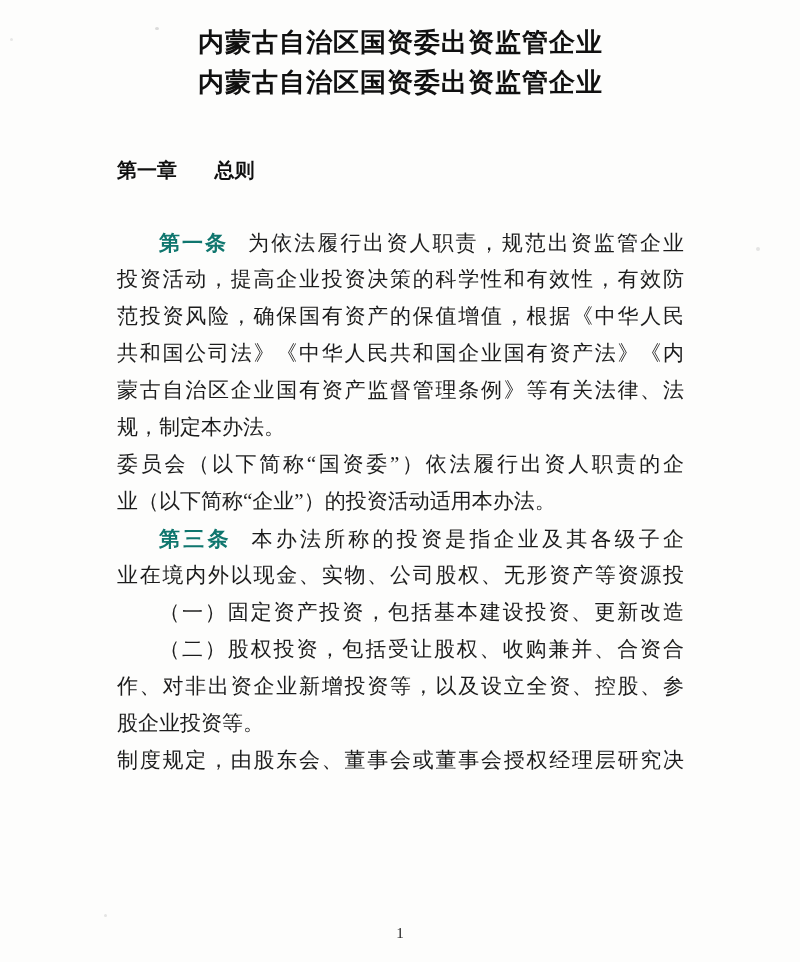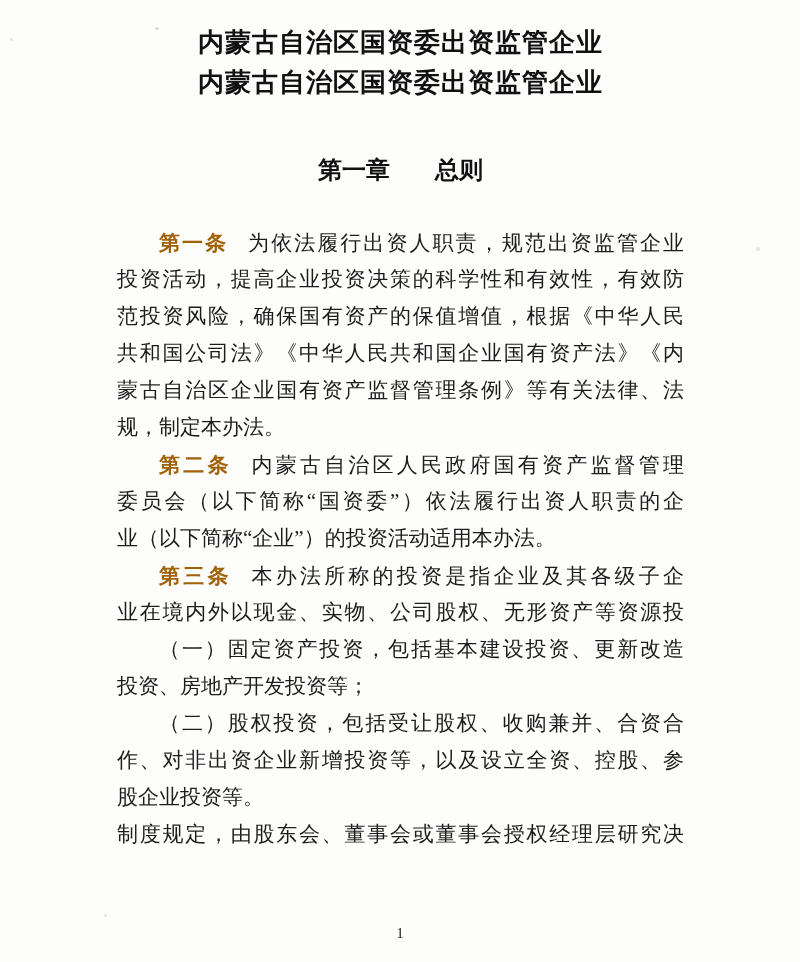--- a/index.html
+++ b/index.html
@@ -44,24 +44,23 @@
     font-weight: 700;
     line-height: 40px;
     text-align: center;
     letter-spacing: 1px;
     color: #101010;
   }
 
   .chapter {
     margin-top: 50px;
     font-family: "Liberation Sans", sans-serif;
-    font-size: 24px;
+    font-size: 20px;
     font-weight: 700;
     line-height: 34px;
-    text-align: center;
     color: #101010;
   }
   .chapter .chapter-title { margin-left: 1.6em; }
 
   .body-text {
     margin-top: 37px;
     font-family: "Liberation Serif", serif;
     font-size: 21px;
     line-height: 37px;
     color: #1c1c1c;
@@ -73,21 +72,21 @@
     text-align: justify;
     text-align-last: justify;
     text-justify: inter-character;
   }
   .line.first { text-indent: 2em; }
   .line.end   { text-align-last: left; }
 
   .article-head {
     font-family: "Liberation Sans", sans-serif;
     font-weight: 700;
-    color: #a16207;
+    color: #0f766e;
     margin-right: 0.95em;
   }
 
   .page-number {
     position: absolute;
     left: 0;
     right: 0;
     top: 925px;
     text-align: center;
     font-family: "Liberation Serif", serif;
@@ -118,31 +117,29 @@
     <div class="body-text">
         <div class="paragraph">
           <div class="line first"><b class="article-head">第一条</b>为依法履行出资人职责，规范出资监管企业</div>
           <div class="line">投资活动，提高企业投资决策的科学性和有效性，有效防</div>
           <div class="line">范投资风险，确保国有资产的保值增值，根据《中华人民</div>
           <div class="line">共和国公司法》《中华人民共和国企业国有资产法》《内</div>
           <div class="line">蒙古自治区企业国有资产监督管理条例》等有关法律、法</div>
           <div class="line end">规，制定本办法。</div>
         </div>
         <div class="paragraph">
-          <div class="line first"><b class="article-head">第二条</b>内蒙古自治区人民政府国有资产监督管理</div>
           <div class="line">委员会（以下简称“国资委”）依法履行出资人职责的企</div>
           <div class="line end">业（以下简称“企业”）的投资活动适用本办法。</div>
         </div>
         <div class="paragraph">
           <div class="line first"><b class="article-head">第三条</b>本办法所称的投资是指企业及其各级子企</div>
           <div class="line">业在境内外以现金、实物、公司股权、无形资产等资源投</div>
         </div>
         <div class="paragraph">
           <div class="line first">（一）固定资产投资，包括基本建设投资、更新改造</div>
-          <div class="line end">投资、房地产开发投资等；</div>
         </div>
         <div class="paragraph">
           <div class="line first">（二）股权投资，包括受让股权、收购兼并、合资合</div>
           <div class="line">作、对非出资企业新增投资等，以及设立全资、控股、参</div>
           <div class="line end">股企业投资等。</div>
         </div>
         <div class="paragraph">
           <div class="line">制度规定，由股东会、董事会或董事会授权经理层研究决</div>
         </div>
       </div>

